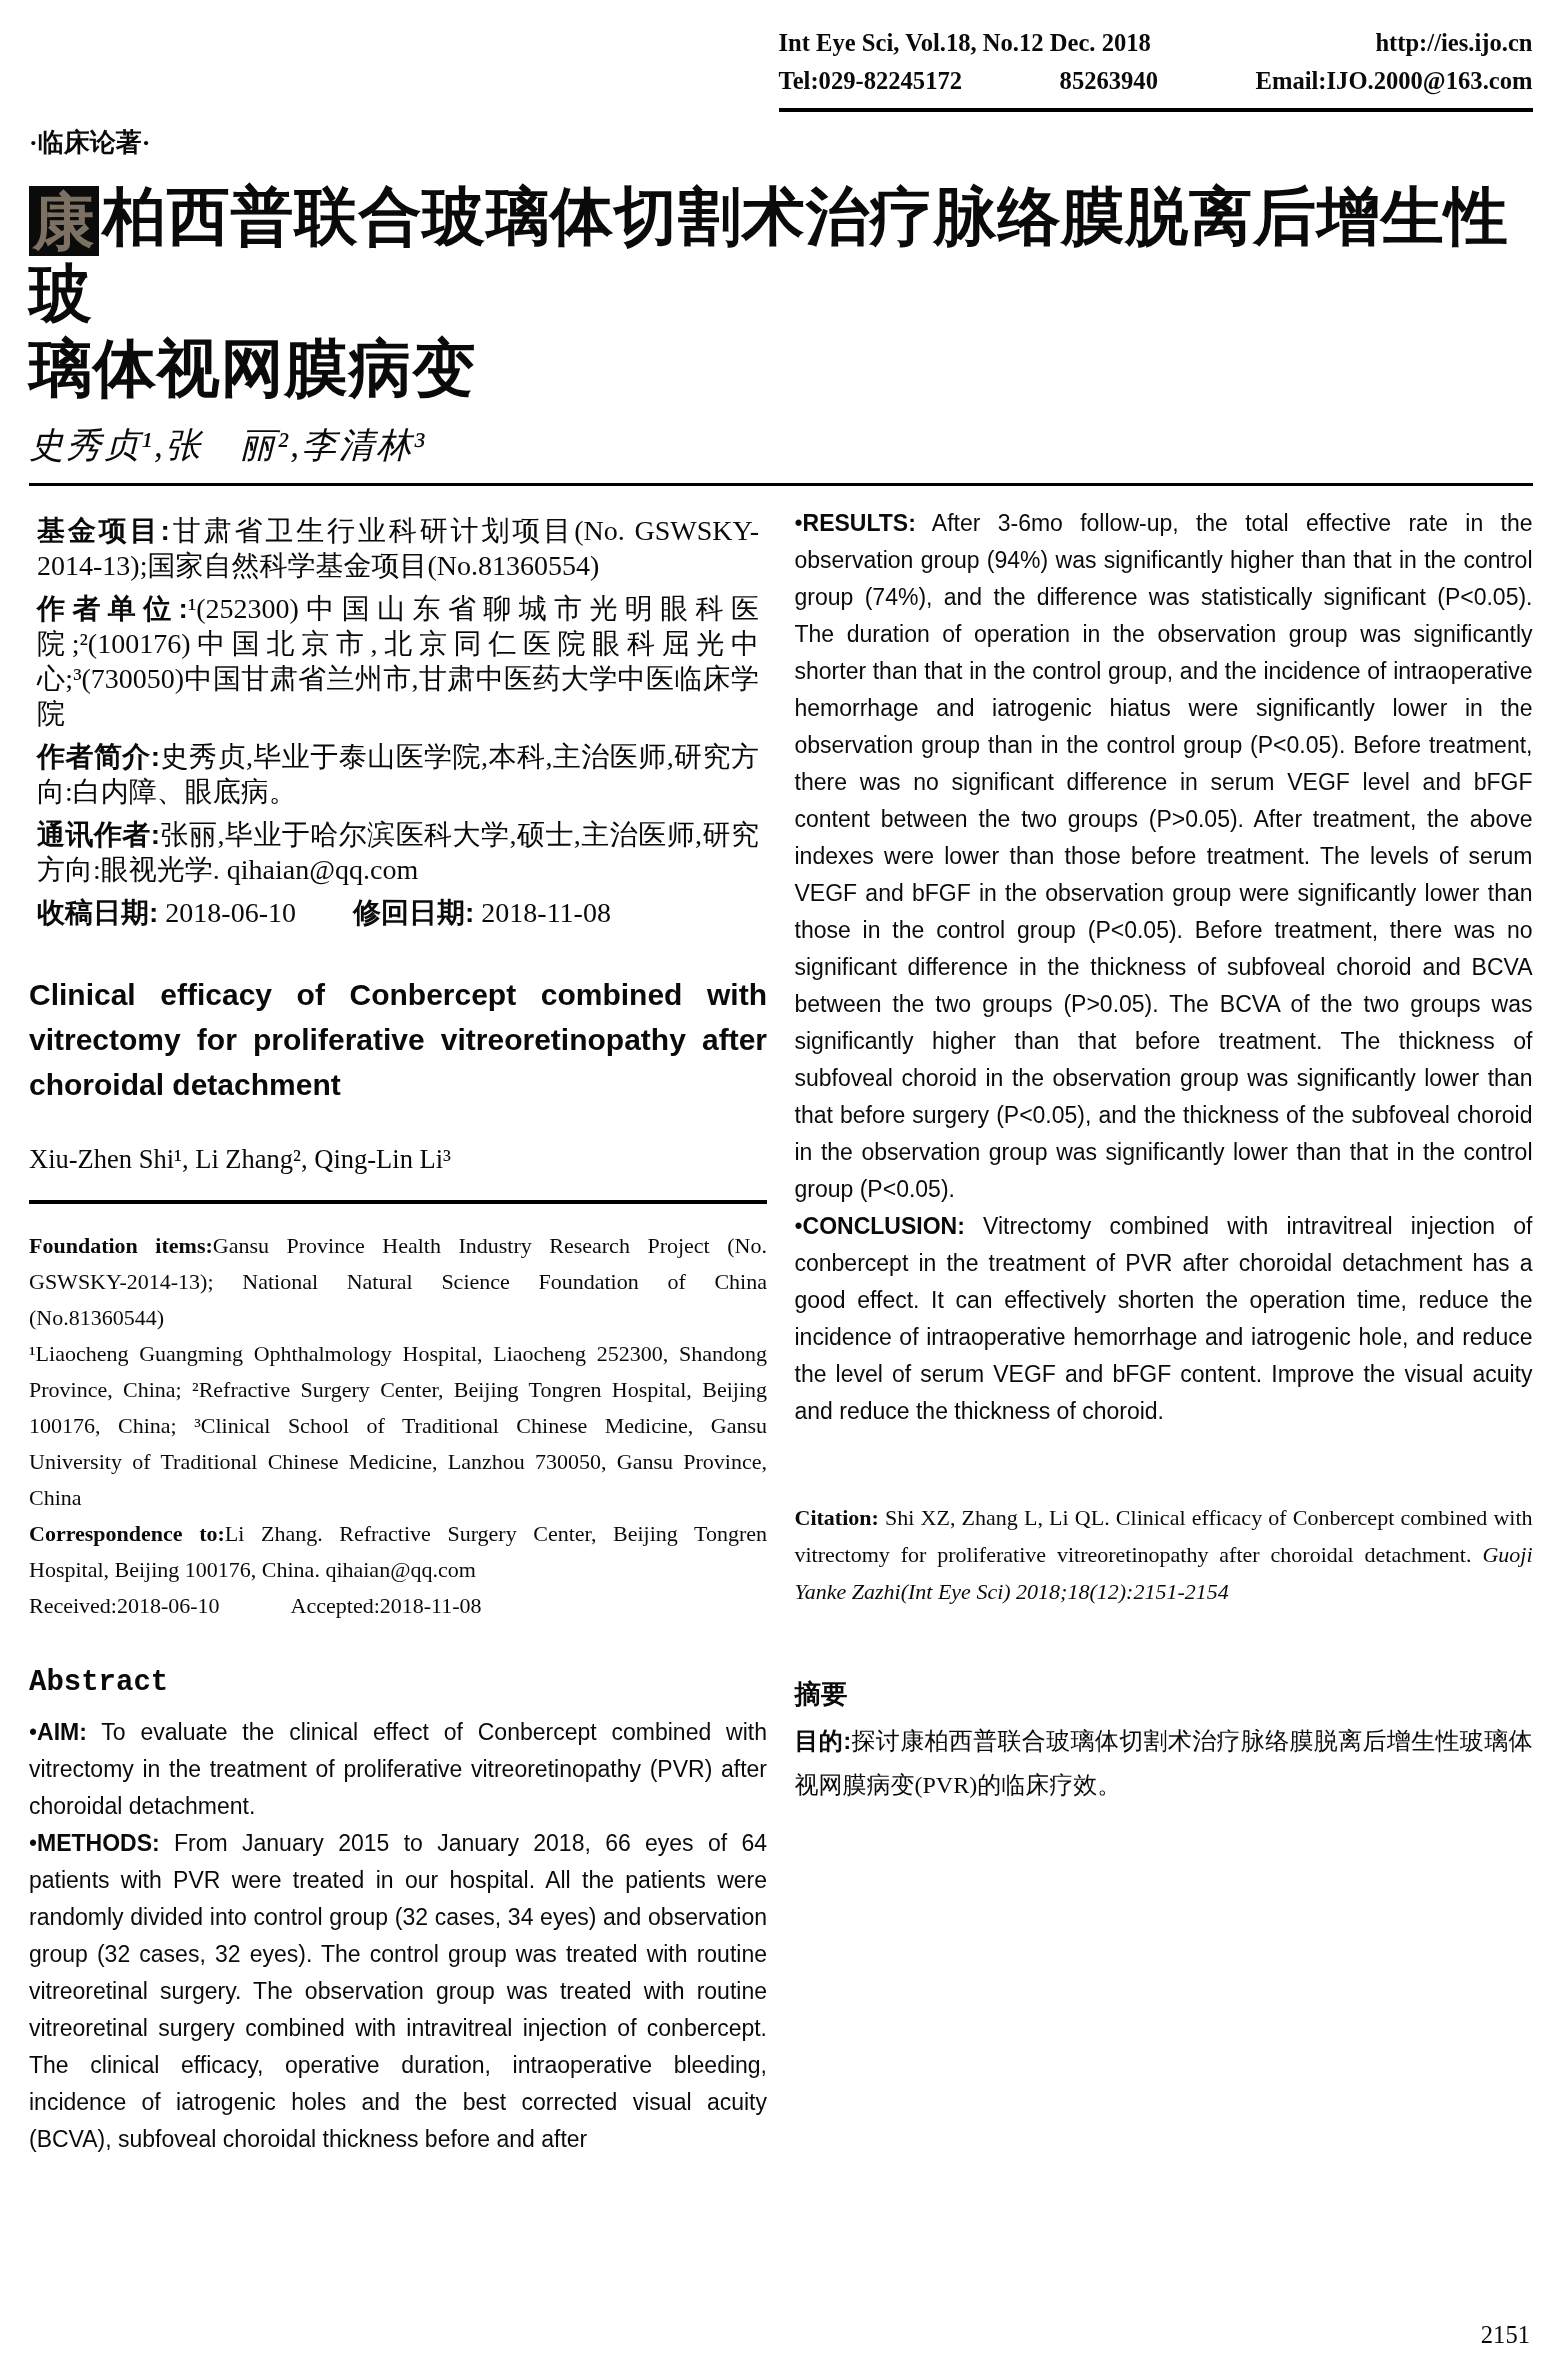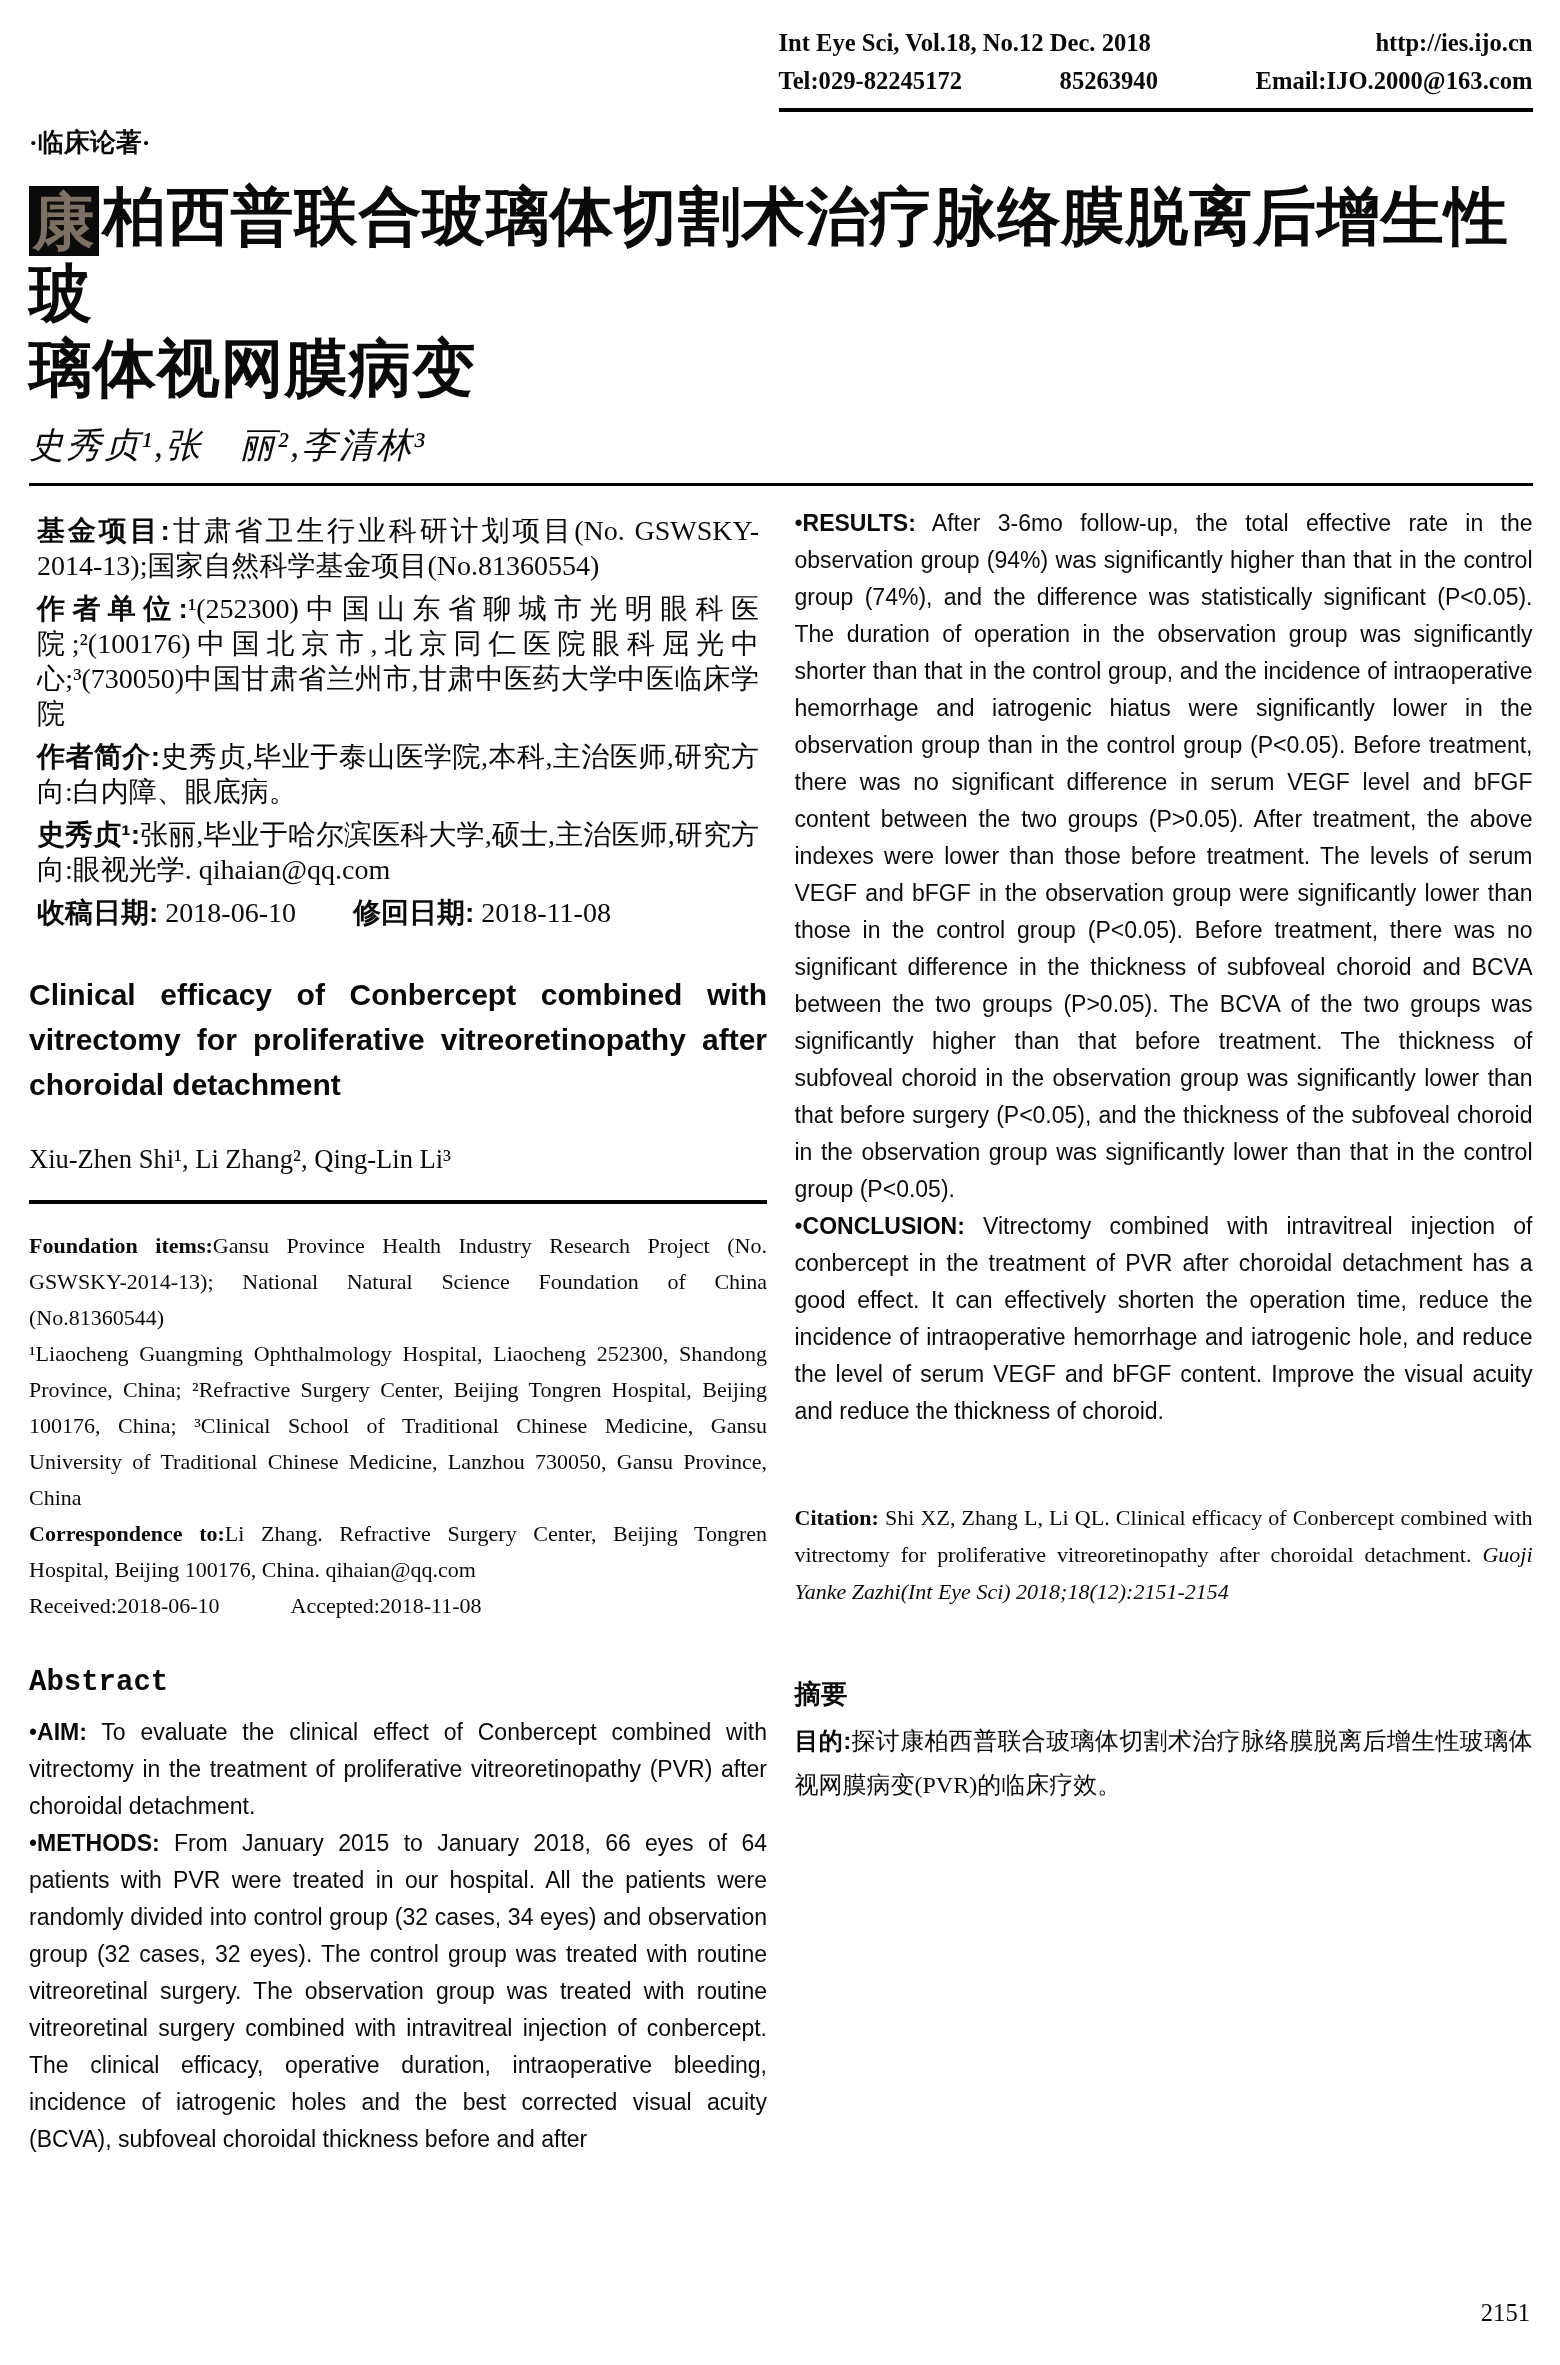--- a/index.html
+++ b/index.html
@@ -55,21 +55,21 @@
 
   .citation{margin-top:69px;font-size:22px;line-height:37px;text-align:justify;}
   .citation .jlabel{font-weight:700;}
   .citation .jitalic{font-style:italic;}
 
   .cn-abstract{margin-top:71px;}
   .cn-abs-h{font-family:"Liberation Sans","DejaVu Sans",sans-serif;font-weight:700;
     font-size:26.5px;line-height:1;}
   .cn-abstract p.body{font-size:24px;line-height:44px;text-align:justify;margin:11.4px 0 0 0;}
 
-  .pageno{position:absolute;right:30px;bottom:40px;font-size:24.6px;line-height:1;}
+  .pageno{position:absolute;right:30px;bottom:18px;font-size:24.6px;line-height:1;}
 </style>
 </head>
 <body>
 
 <div class="page">
 
   <div class="hdr">
     <div class="hdr-row">
       <span>Int Eye Sci, Vol.18, No.12 Dec. 2018</span>
       <span>http://ies.ijo.cn</span>
@@ -93,21 +93,21 @@
   <div class="main-rule"></div>
 
   <div class="cols">
 
     <div class="col">
 
       <div class="meta">
         <p><span class="cn-label">基金项目:</span><span>甘肃省卫生行业科研计划项目(No. GSWSKY-2014-13);国家自然科学基金项目(No.81360554)</span></p>
         <p><span class="cn-label">作者单位:</span><span>¹(252300)中国山东省聊城市光明眼科医院;²(100176)中国北京市,北京同仁医院眼科屈光中心;³(730050)中国甘肃省兰州市,甘肃中医药大学中医临床学院</span></p>
         <p><span class="cn-label">作者简介:</span><span>史秀贞,毕业于泰山医学院,本科,主治医师,研究方向:白内障、眼底病。</span></p>
-        <p><span class="cn-label">史秀贞¹:</span><span>张丽,毕业于哈尔滨医科大学,硕士,主治医师,研究方向:眼视光学. qihaian@qq.com</span></p>
+        <p><span class="cn-label">通讯作者:</span><span>张丽,毕业于哈尔滨医科大学,硕士,主治医师,研究方向:眼视光学. qihaian@qq.com</span></p>
         <p class="dates-cn"><span class="cn-label">收稿日期:</span><span> 2018-06-10</span><span class="dates-gap"></span><span class="cn-label">修回日期:</span><span> 2018-11-08</span></p>
       </div>
 
       <div class="en-title">Clinical efficacy of Conbercept combined with vitrectomy for proliferative vitreoretinopathy after choroidal detachment</div>
 
       <div class="en-authors">Xiu-Zhen Shi¹, Li Zhang², Qing-Lin Li³</div>
 
       <div class="col-rule"></div>
 
       <div class="foundation">

